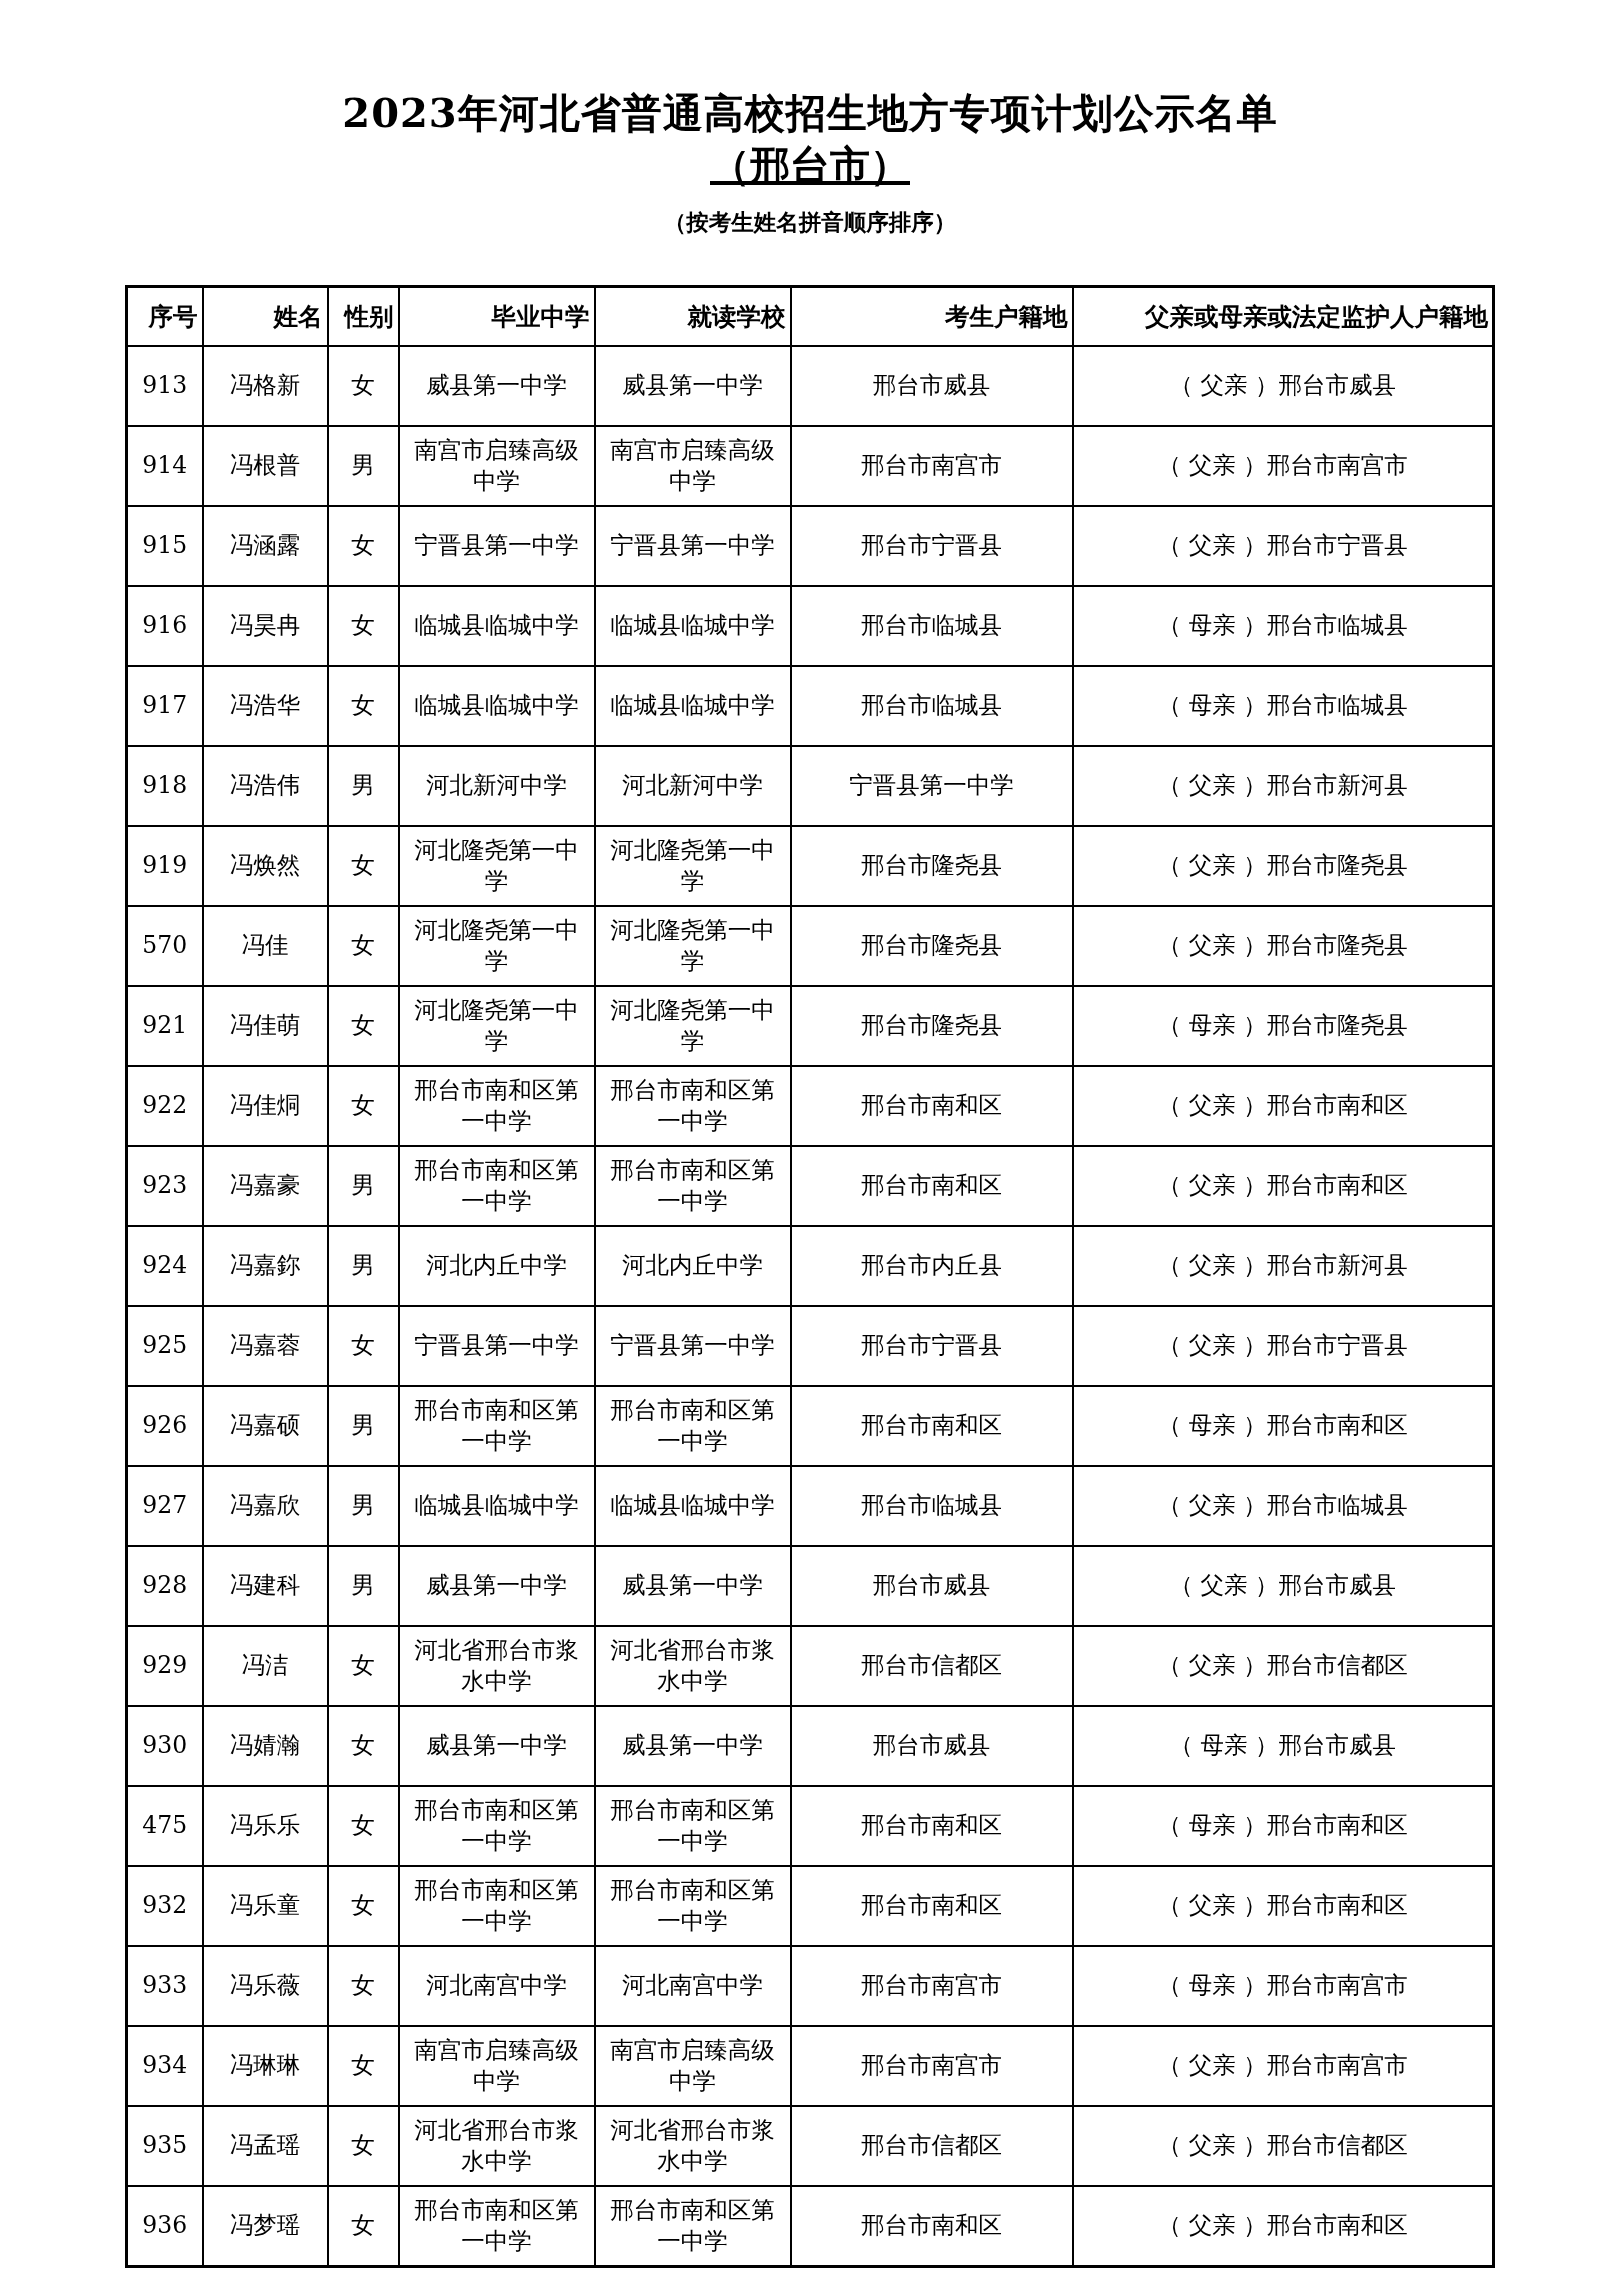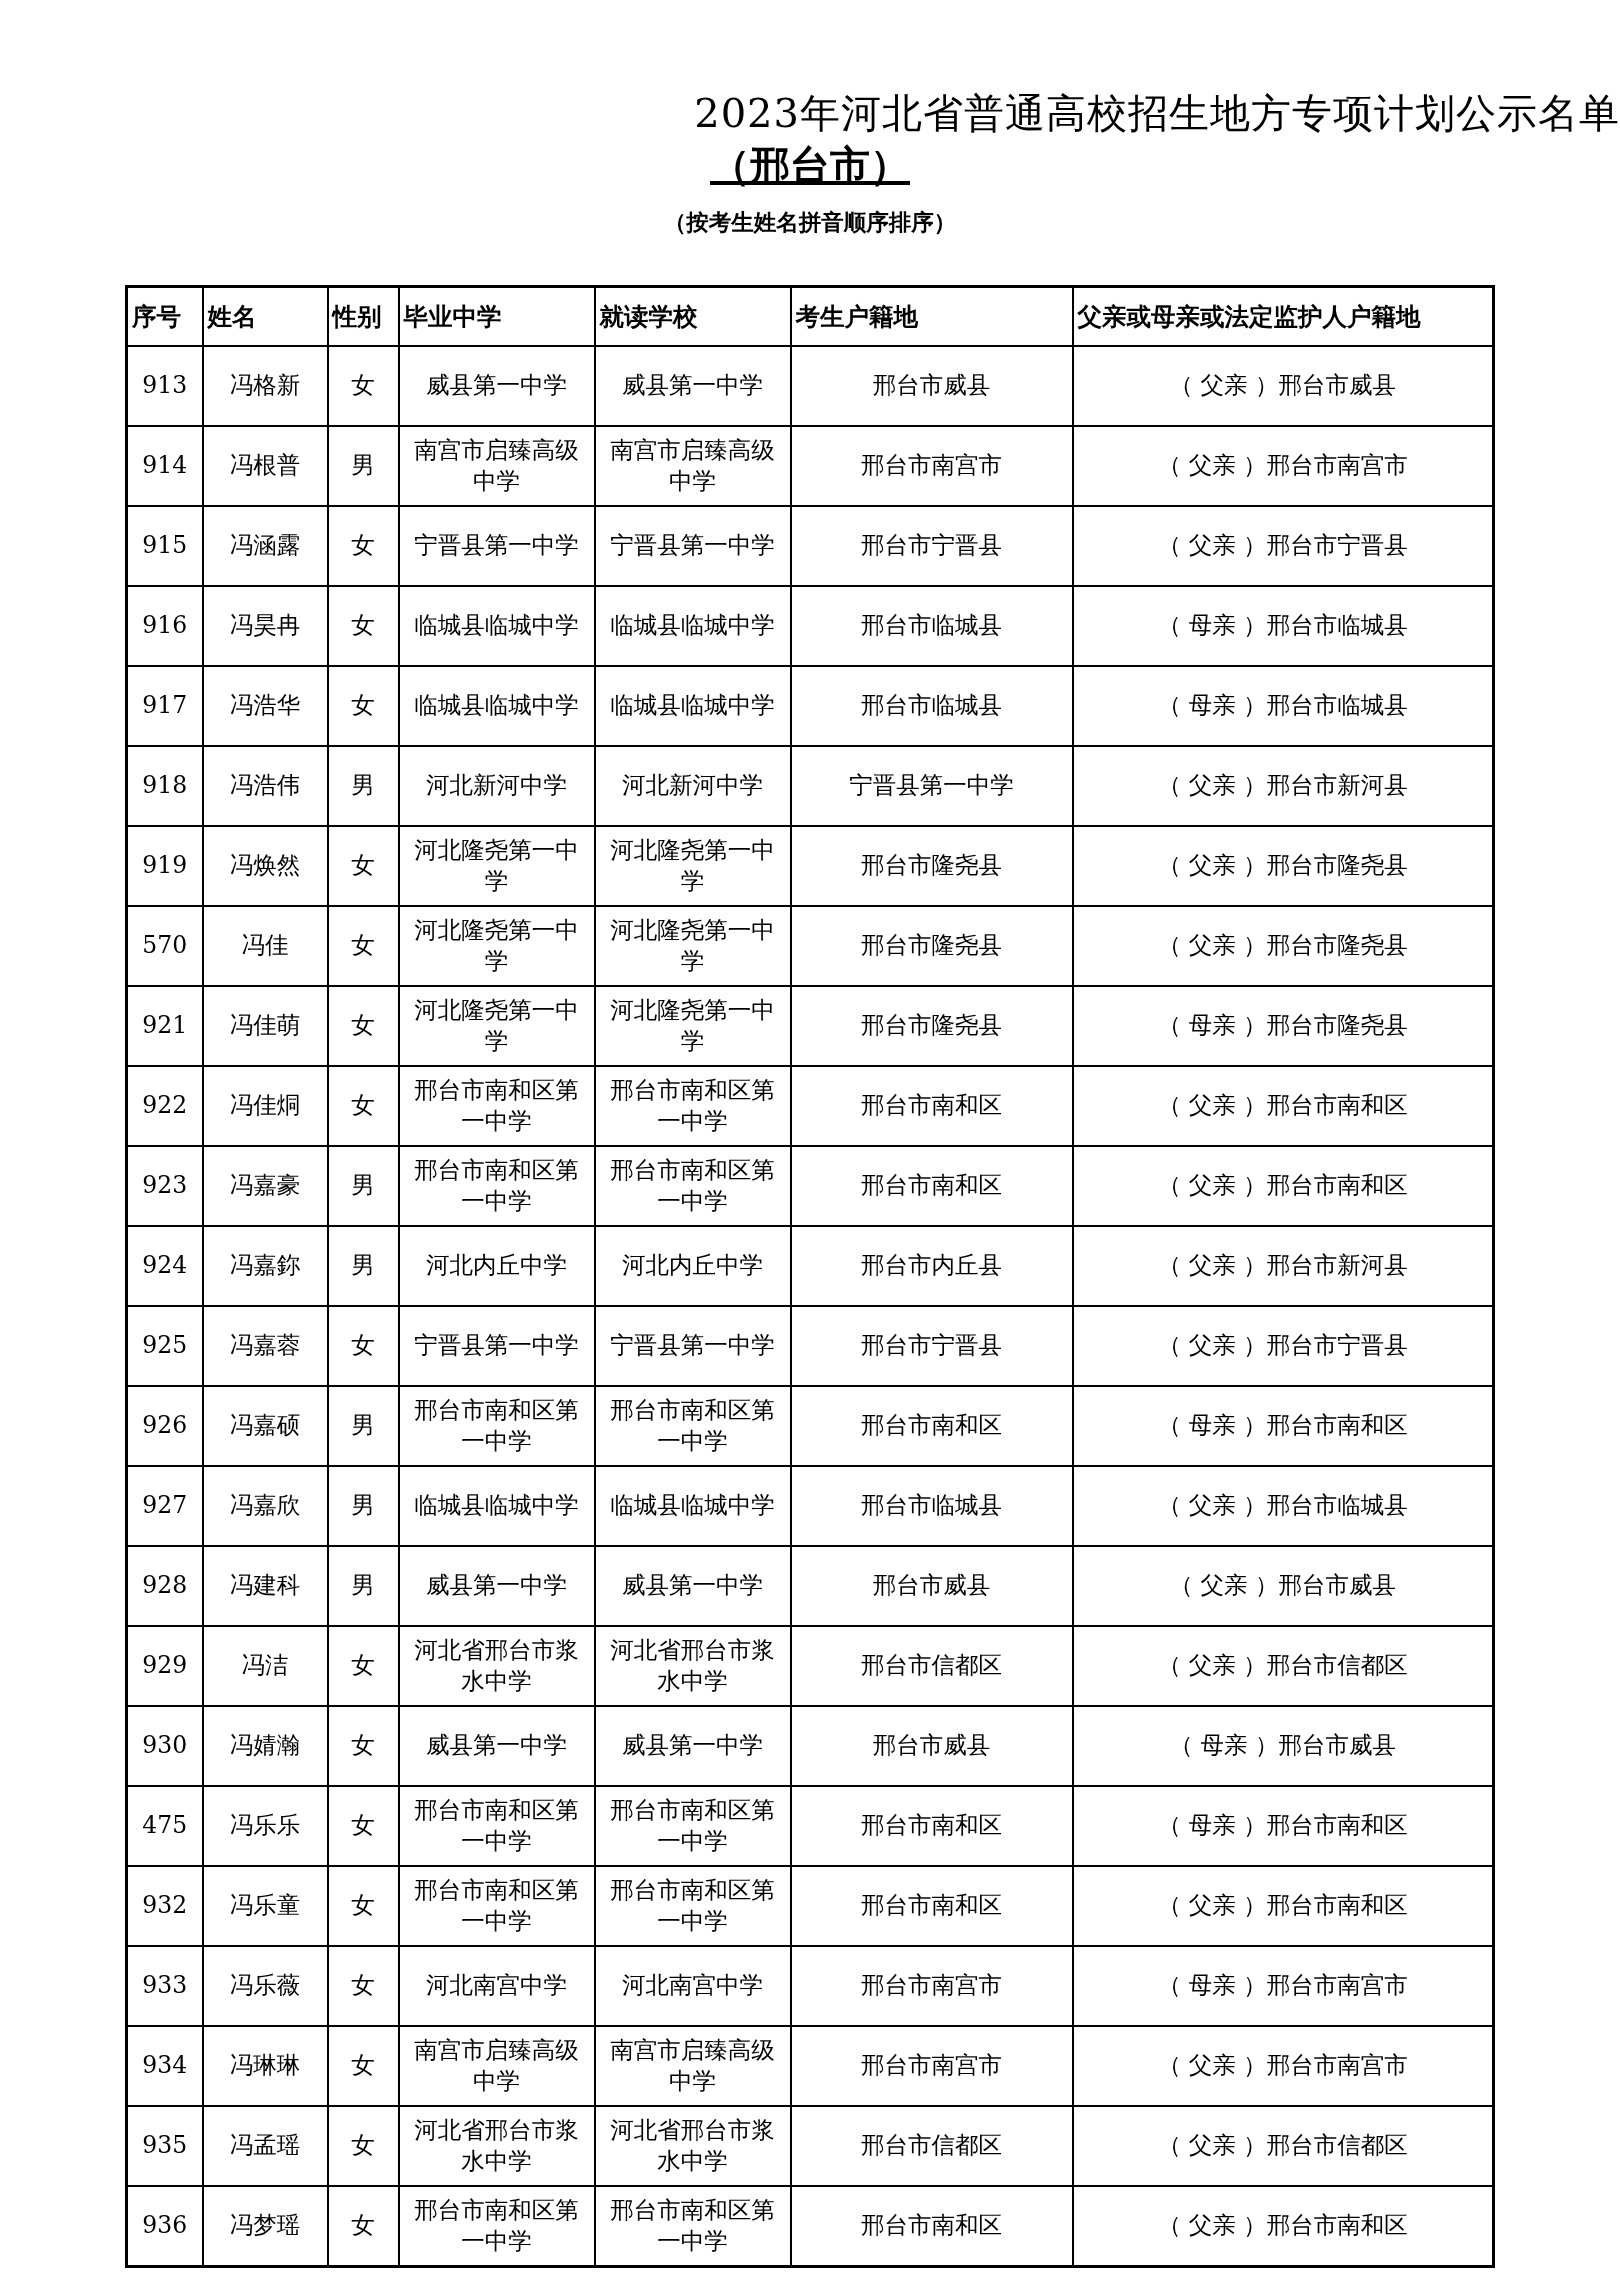--- a/index.html
+++ b/index.html
@@ -12,23 +12,23 @@
     color: #000000;
   }
   .page {
     width: 1620px;
     height: 2293px;
     box-sizing: border-box;
     padding-top: 86px;
     overflow: hidden;
   }
   .title {
-    text-align: right;
+    text-align: center;
     font-size: 40px;
-    font-weight: normal;
+    font-weight: bold;
     line-height: 1.35;
     letter-spacing: 1px;
   }
   .subtitle {
     text-align: center;
     font-size: 40px;
     font-weight: bold;
     line-height: 1.25;
     text-decoration: underline;
   }
@@ -53,21 +53,21 @@
   col.c-attsch  { width: 196px; }
   col.c-cand    { width: 282px; }
   col.c-guard   { width: 421px; }
   .roster th {
     border: 2px solid #000000;
     border-top-width: 3.9px;
     border-bottom-width: 2.9px;
     height: 57px;
     font-size: 24.5px;
     font-weight: bold;
-    text-align: left;
+    text-align: right;
     vertical-align: middle;
     padding: 0 3.9px;
   }
   .roster td {
     border: 2px solid #000000;
     border-top-width: 2.9px;
     border-bottom-width: 2.9px;
     height: 74px;
     font-size: 23.5px;
     text-align: center;

